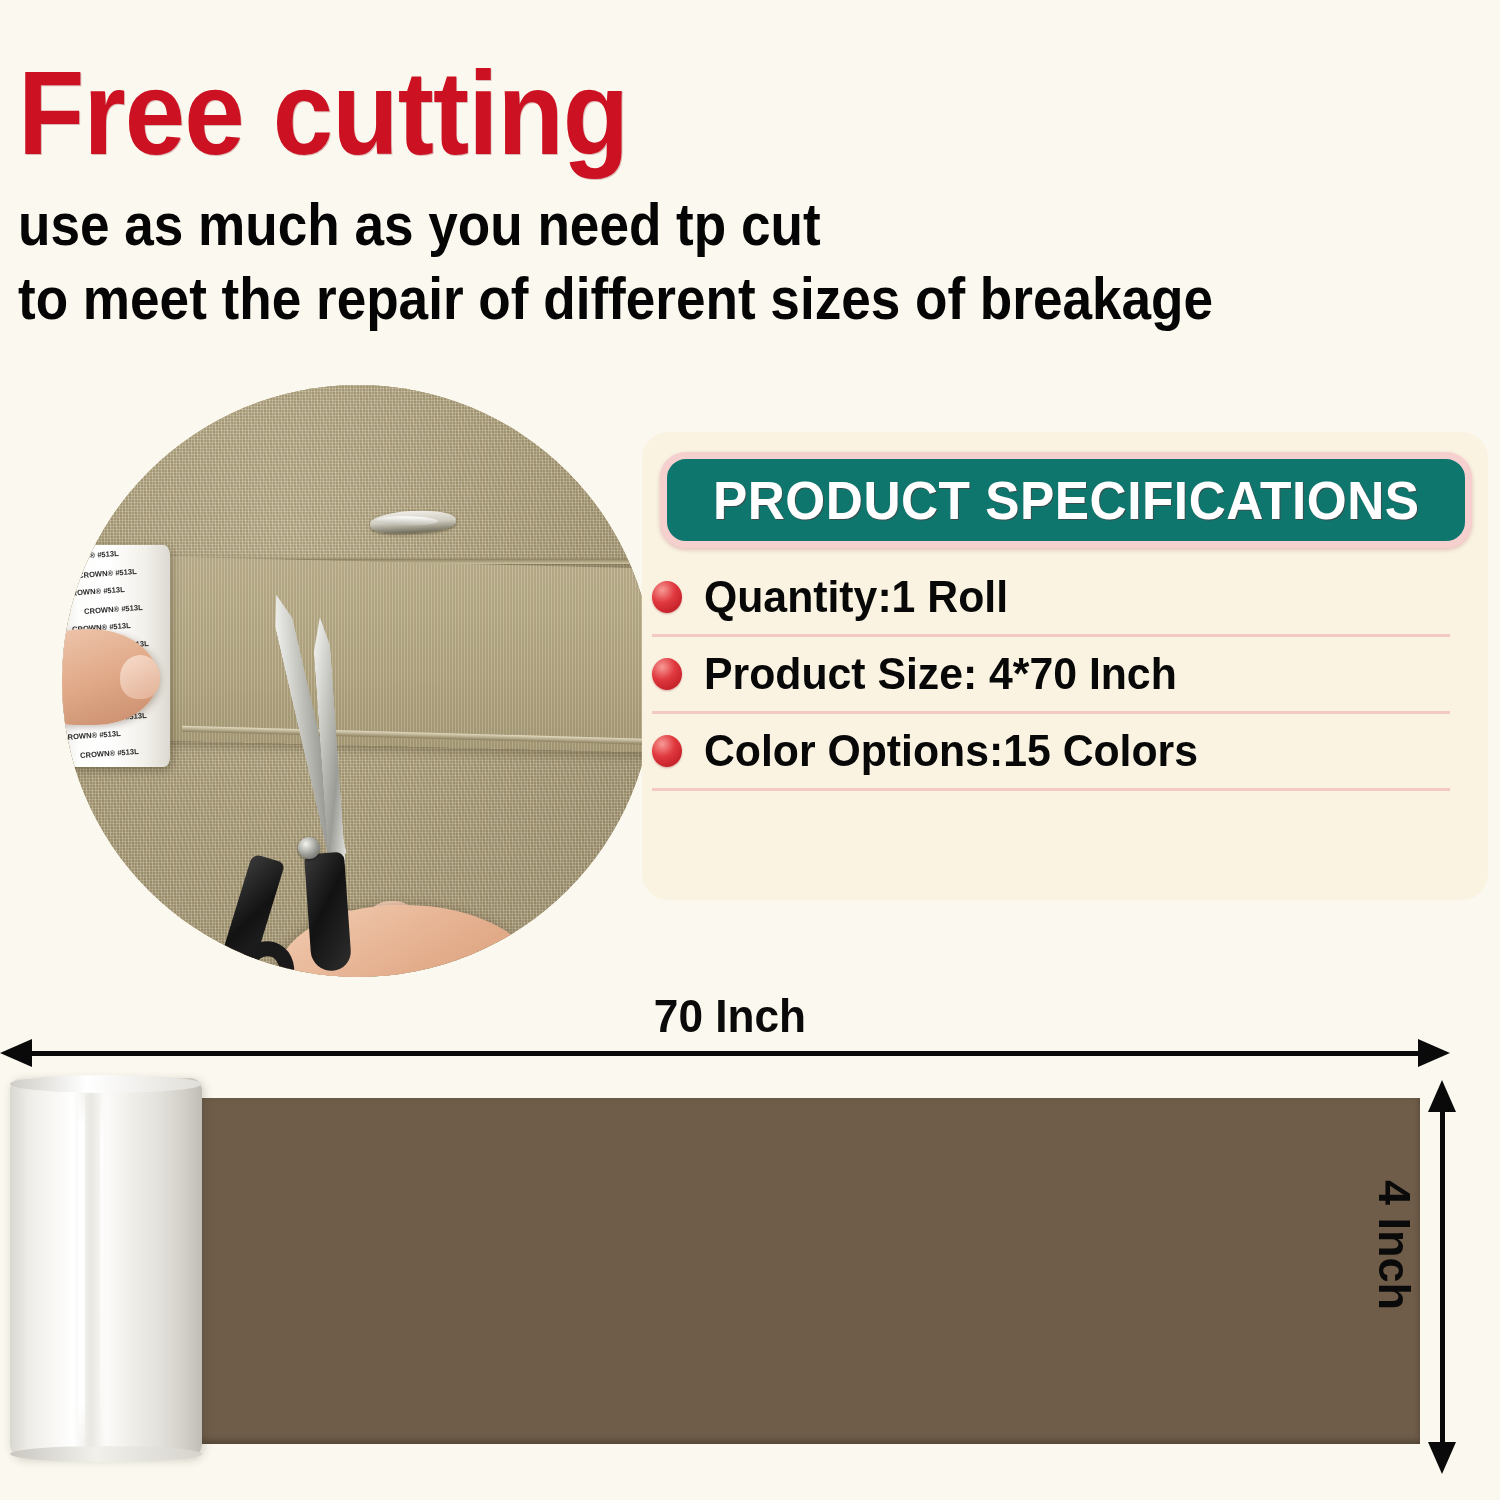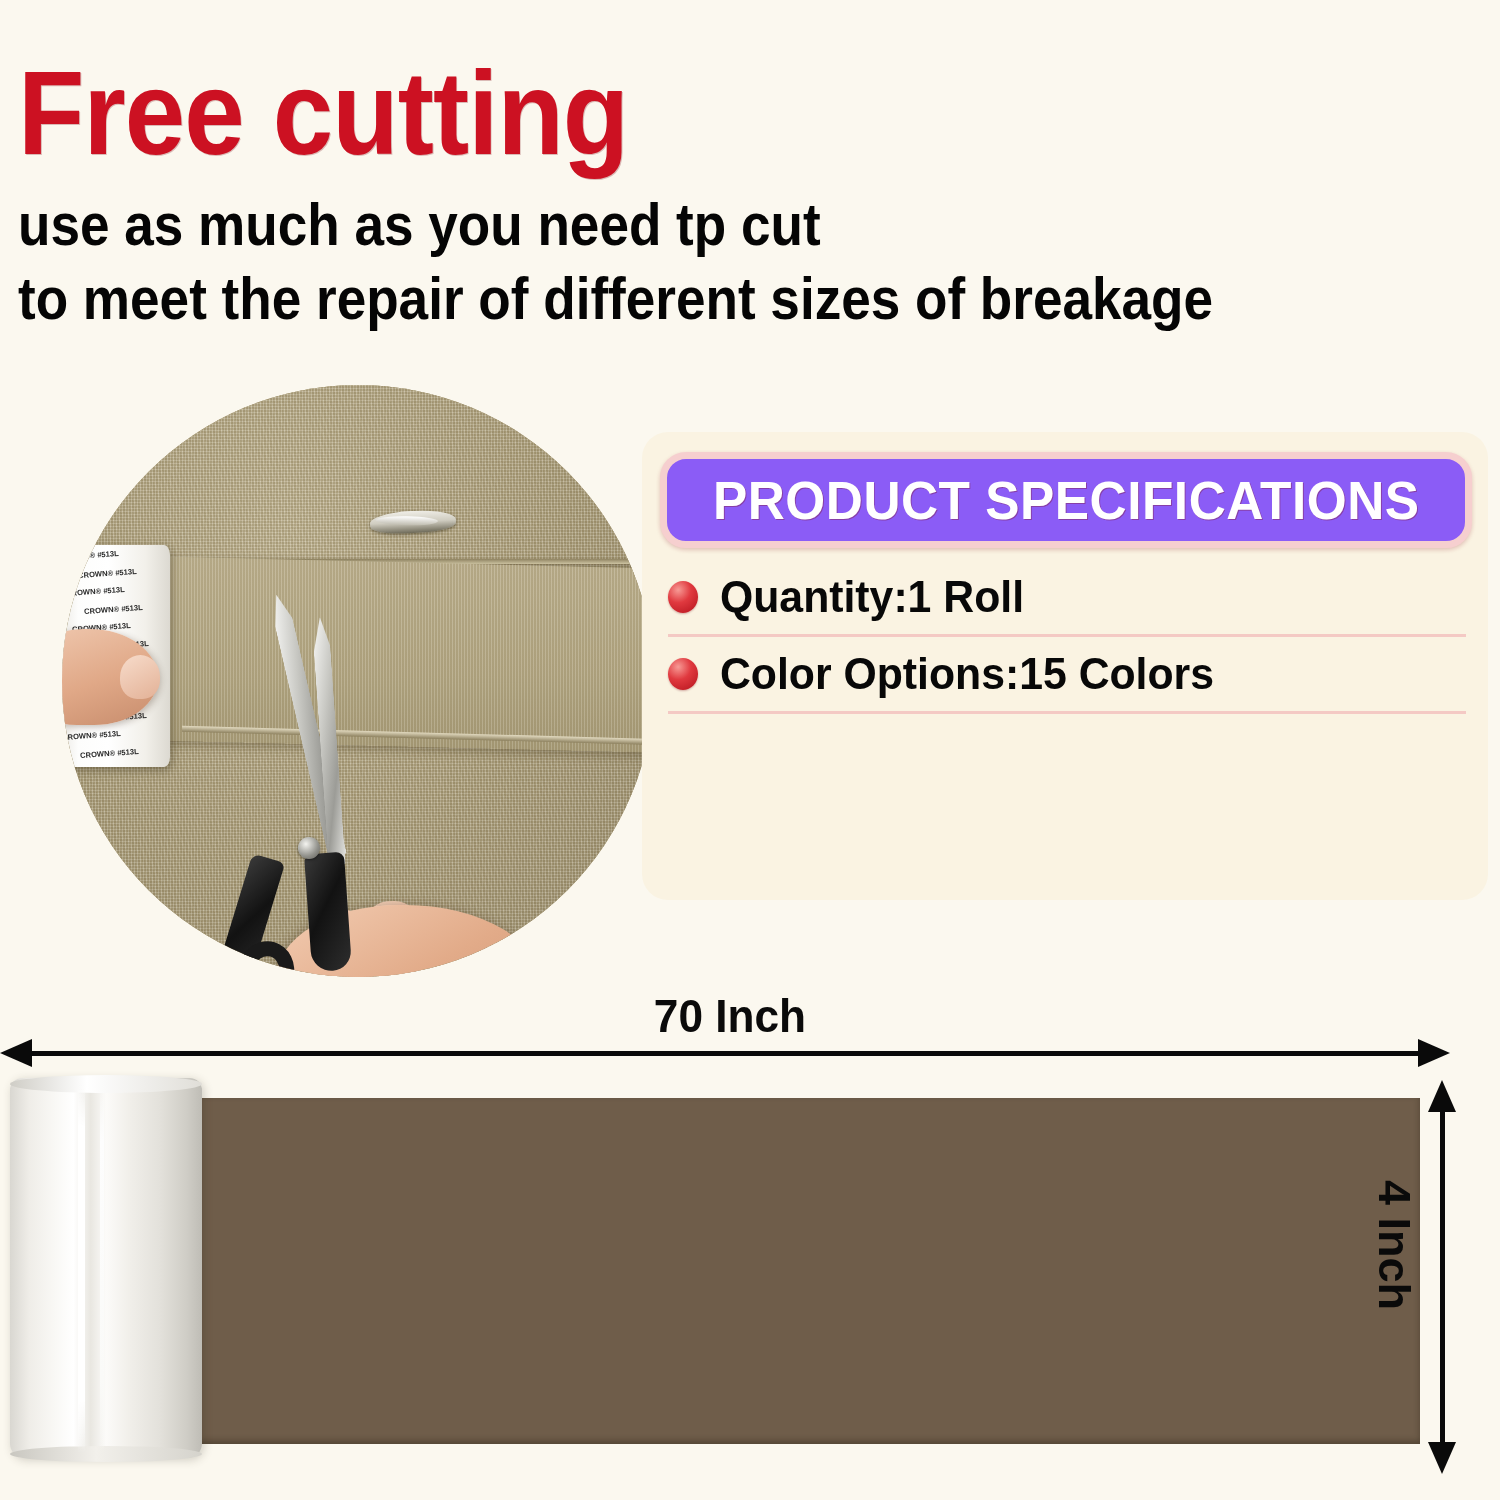--- a/index.html
+++ b/index.html
@@ -186,40 +186,40 @@
     position:absolute;
     left:642px; top:432px;
     width:846px; height:468px;
     background:#FAF3E2;
     border-radius:26px;
   }
   .spec-badge {
     position:absolute;
     left:18px; top:20px;
     width:812px; height:96px;
-    background:#8b5cf6;
+    background:#0f766e;
     border:7px solid #F6CFCF;
     border-radius:26px;
     display:flex;
     align-items:center;
     justify-content:center;
     box-shadow:0 2px 4px rgba(140,20,30,0.22);
   }
   .spec-badge-text {
     color:#FFFFFF;
     font-size:53px;
     font-weight:bold;
     letter-spacing:0.5px;
     transform:scaleX(0.97);
     text-shadow:1px 1px 0 rgba(130,10,20,0.35);
     white-space:nowrap;
   }
   .spec-list {
     position:absolute;
-    left:26px; top:128px;
+    left:10px; top:128px;
     width:798px;
   }
   .spec-row {
     display:flex;
     align-items:center;
     height:77px;
     border-bottom:3px solid #F4C9C4;
   }
   .spec-bullet {
     width:30px; height:32px;
@@ -392,20 +392,24 @@
   <div class="spec-badge">
     <span class="spec-badge-text">PRODUCT SPECIFICATIONS</span>
   </div>
   <div class="spec-list">
     <div class="spec-row">
       <span class="spec-bullet"></span>
       <span class="spec-text">Quantity:1 Roll</span>
     </div>
     <div class="spec-row">
       <span class="spec-bullet"></span>
+      <span class="spec-text">Product Size: 4*70 Inch</span>
+    </div>
+    <div class="spec-row">
+      <span class="spec-bullet"></span>
       <span class="spec-text">Color Options:15 Colors</span>
     </div>
   </div>
 </div>
 
 <div class="dim-label-top">70 Inch</div>
 <div class="arrow-h"></div>
 
 <div class="fabric-strip"></div>
 <div class="roll-cyl"></div>

